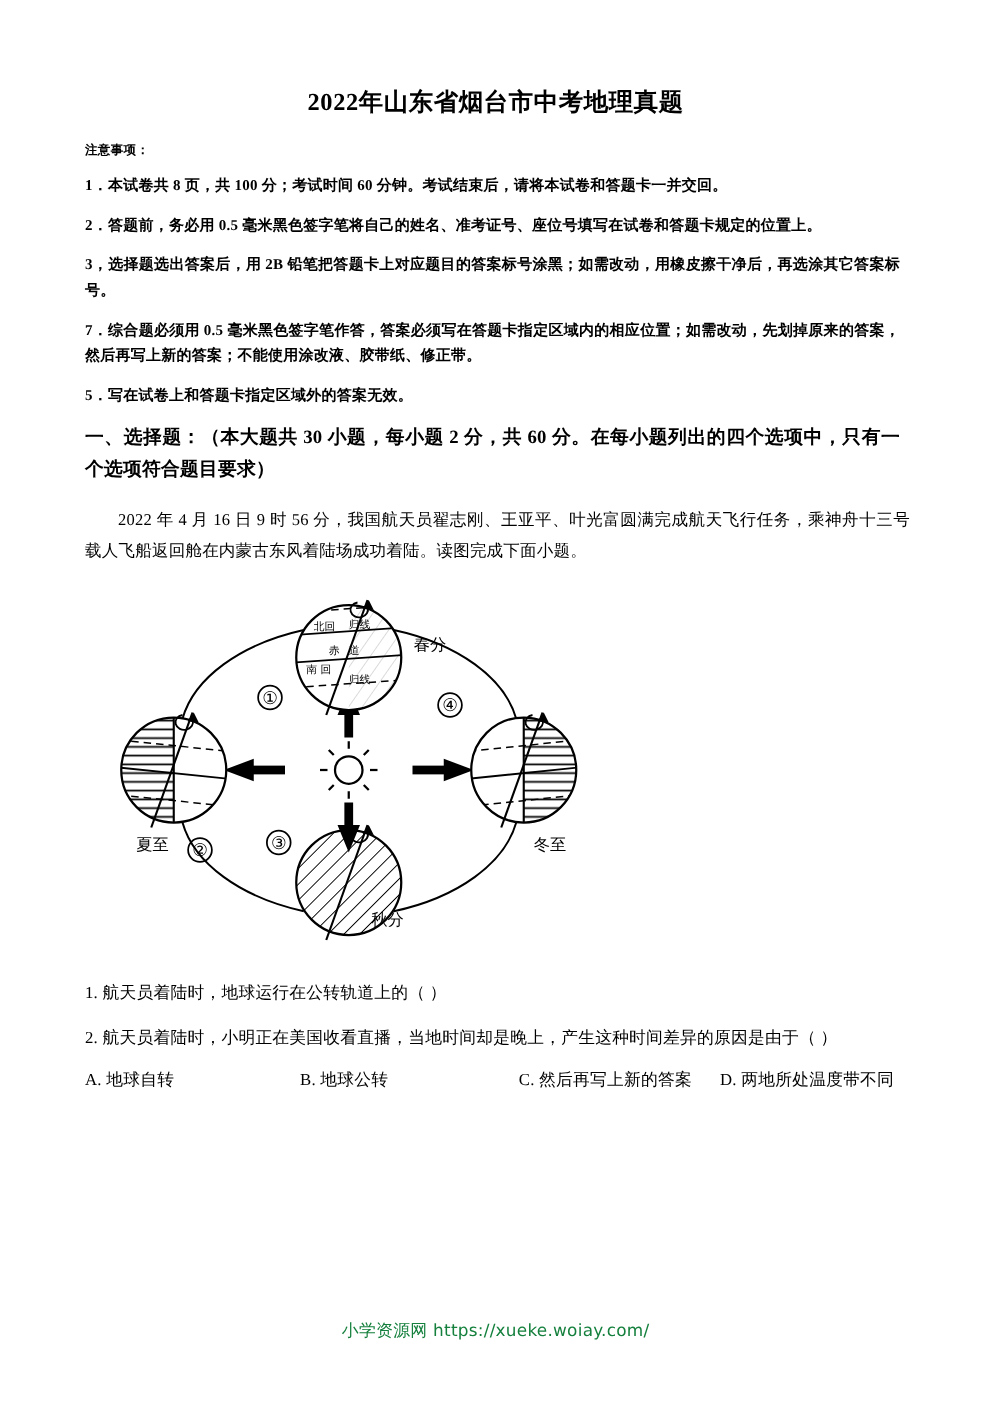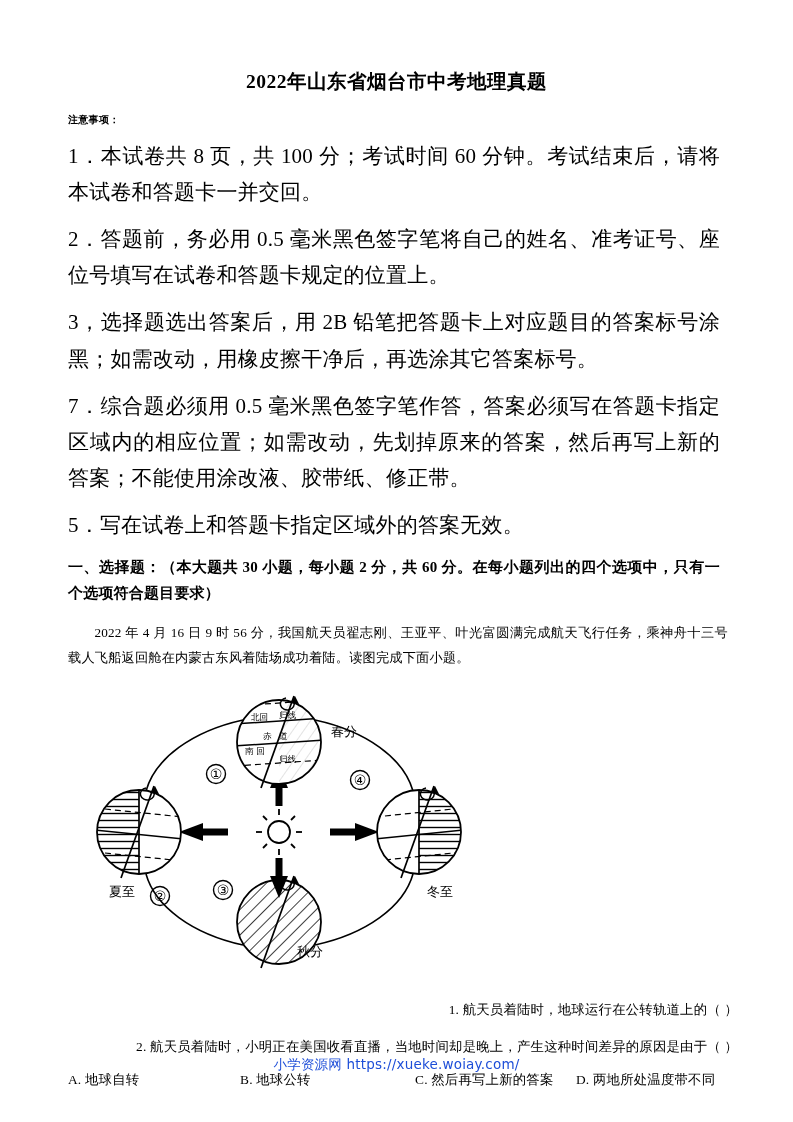--- a/index.html
+++ b/index.html
@@ -32,22 +32,22 @@
     padding-top: 68px;
     padding-bottom: 4px;
   }
   .notice-head {
     font-size: 10px;
     font-weight: bold;
     margin: 14px 0 0 13px;
     letter-spacing: 0.3px;
   }
   .notice-item {
-    font-size: 21px;
-    font-weight: normal;
+    font-size: 12px;
+    font-weight: bold;
     margin: 11px 0 0 13px;
     line-height: 1.72;
     text-align: justify;
     text-justify: inter-ideograph;
     letter-spacing: 0.2px;
     max-width: 652px;
   }
   .section-head {
     font-size: 15px;
     font-weight: bold;
@@ -78,21 +78,20 @@
     left: 28px;
     top: 0;
   }
   .q-block { margin-top: 2px; }
   .q-stem {
     font-size: 13.4px;
     margin: 0 0 0 13px;
     padding-top: 13px;
     letter-spacing: 0.2px;
     line-height: 1.6;
-    text-align: right;
   }
   .q-opts {
     font-size: 13.4px;
     margin: 0 0 0 13px;
     padding-top: 14px;
     position: relative;
     height: 18px;
     letter-spacing: 0.2px;
   }
   .q-opts span { position: absolute; top: 14px; white-space: nowrap; }
@@ -102,21 +101,21 @@
   .opt-d { left: 522px; }
   .q-opts.wide .opt-c { left: 347px; }
   .q-opts.wide .opt-d { left: 508px; }
   .footer {
     position: absolute;
     left: 0;
     top: 1056px;
     width: 793px;
     text-align: center;
     font-size: 13.5px;
-    color: #1d4ed8;
+    color: #15803d;
     font-family: "DejaVu Sans", "Liberation Sans", sans-serif;
     letter-spacing: 0.2px;
   }
   .cjk-lab {
     font-family: "DejaVu Sans", "Liberation Sans", sans-serif;
     font-size: 13px;
     fill: #000;
   }
   .cjk-small {
     font-family: "DejaVu Sans", "Liberation Sans", sans-serif;

